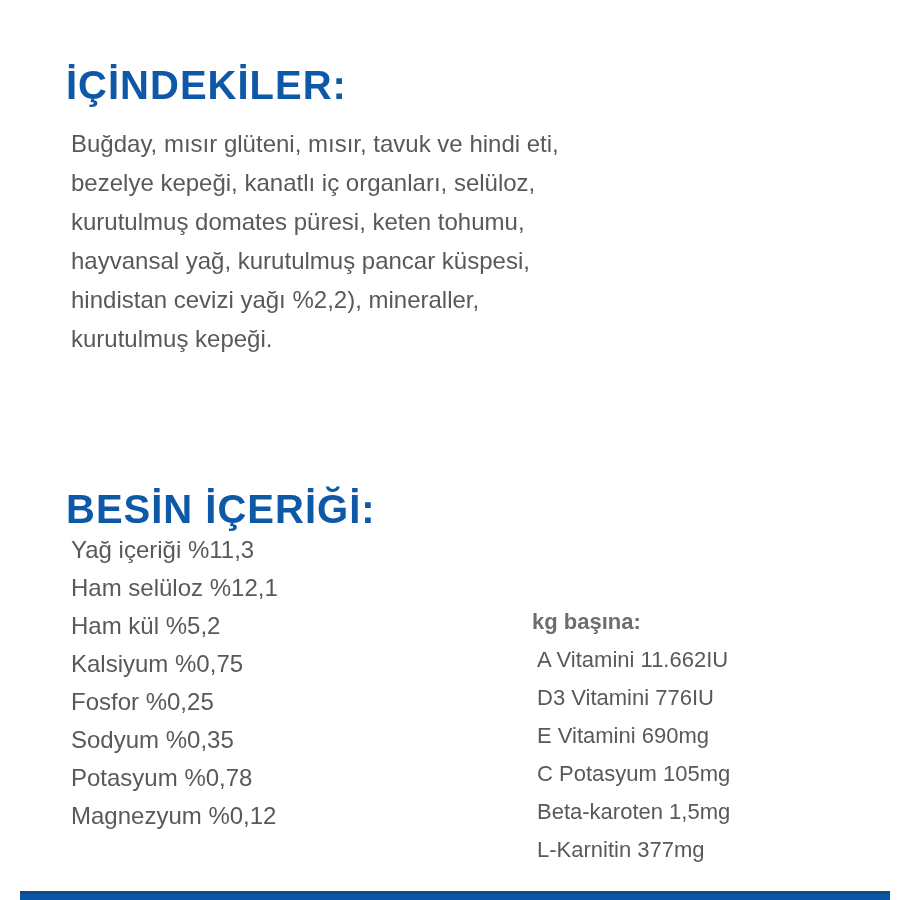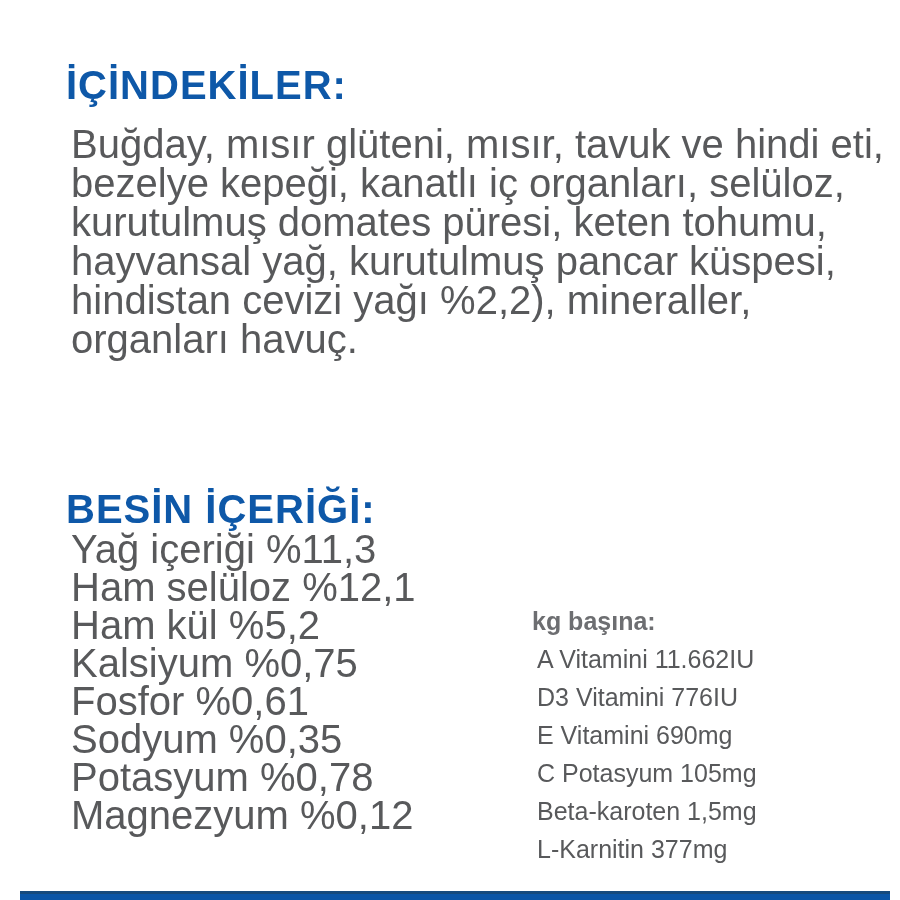--- a/index.html
+++ b/index.html
@@ -29,31 +29,31 @@
     letter-spacing: 1px;
     line-height: 1.15;
     white-space: nowrap;
   }
   #ingredients-title { top: 42px; }
   #nutrition-title { top: 466px; }
   .body-lines {
     position: absolute;
     left: 46px;
     color: var(--text-gray);
-    font-size: 40px;
+    font-size: 24px;
     font-weight: 400;
   }
   #ingredients-text { top: 102px; line-height: 34px; }
   #analysis-list { top: 508px; line-height: 33px; }
   .perkg-col {
     position: absolute;
     left: 507px;
     top: 580px;
     color: var(--text-gray);
-    font-size: 25px;
+    font-size: 22px;
     line-height: 33px;
   }
   .perkg-heading {
     color: var(--perkg-gray);
     font-weight: 700;
   }
   .line { white-space: nowrap; }
   .footer-bar {
     position: absolute;
     left: 0;
@@ -70,33 +70,33 @@
 <div class="page">
 
   <section>
     <h1 class="section-title" id="ingredients-title">İÇİNDEKİLER:</h1>
     <div class="body-lines" id="ingredients-text">
         <div class="line">Buğday, mısır glüteni, mısır, tavuk ve hindi eti,</div>
         <div class="line">bezelye kepeği, kanatlı iç organları, selüloz,</div>
         <div class="line">kurutulmuş domates püresi, keten tohumu,</div>
         <div class="line">hayvansal yağ, kurutulmuş pancar küspesi,</div>
         <div class="line">hindistan cevizi yağı %2,2), mineraller,</div>
-        <div class="line">organları havuç.</div>
+        <div class="line">kurutulmuş kepeği.</div>
       </div>
   </section>
 
   <section>
     <h2 class="section-title" id="nutrition-title">BESİN İÇERİĞİ:</h2>
 
     <div class="body-lines" id="analysis-list">
         <div class="line">Yağ içeriği %11,3</div>
         <div class="line">Ham selüloz %12,1</div>
         <div class="line">Ham kül %5,2</div>
         <div class="line">Kalsiyum %0,75</div>
-        <div class="line">Fosfor %0,61</div>
+        <div class="line">Fosfor %0,25</div>
         <div class="line">Sodyum %0,35</div>
         <div class="line">Potasyum %0,78</div>
         <div class="line">Magnezyum %0,12</div>
       </div>
 
     <div class="perkg-col">
       <div class="perkg-heading line">kg başına:</div>
       <div>
           <div class="line">A Vitamini 11.662IU</div>
           <div class="line">D3 Vitamini 776IU</div>

